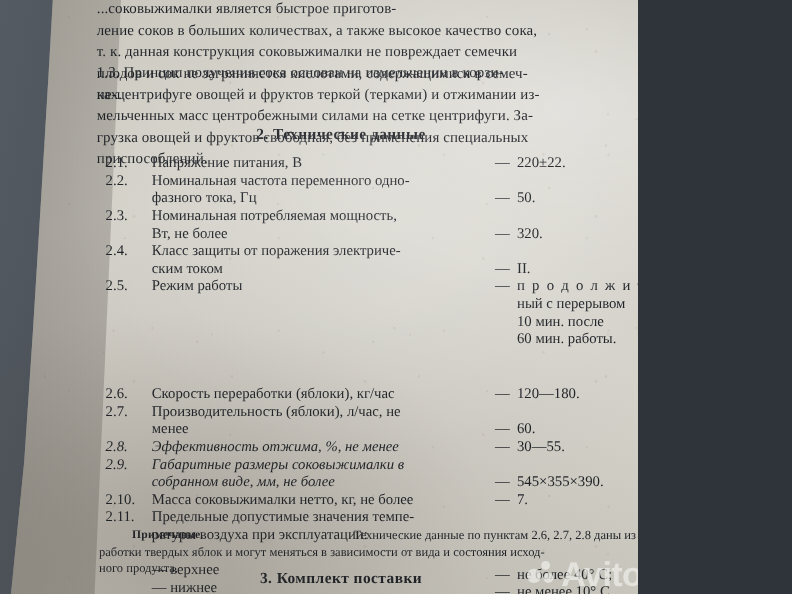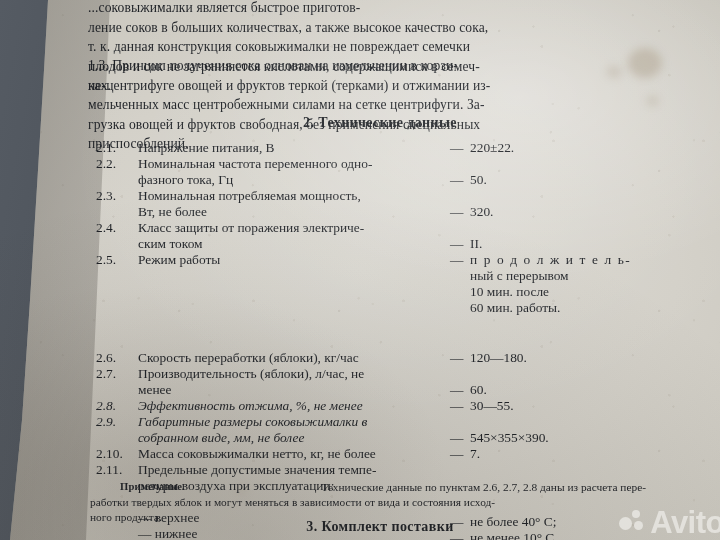--- a/index.html
+++ b/index.html
@@ -3,21 +3,21 @@
 <meta charset="utf-8">
 <title>Scanned manual page</title>
 <style>
   html, body {
     margin: 0;
     padding: 0;
     background: #2f343a;
   }
   #page {
     position: relative;
-    width: 720px;
+    width: 580px;
     height: 540px;
     overflow: hidden;
     font-family: "Liberation Serif", "DejaVu Serif", serif;
     background: #3b4048;
   }
 
   
   .photo-bg {
     position: absolute;
     inset: 0;

